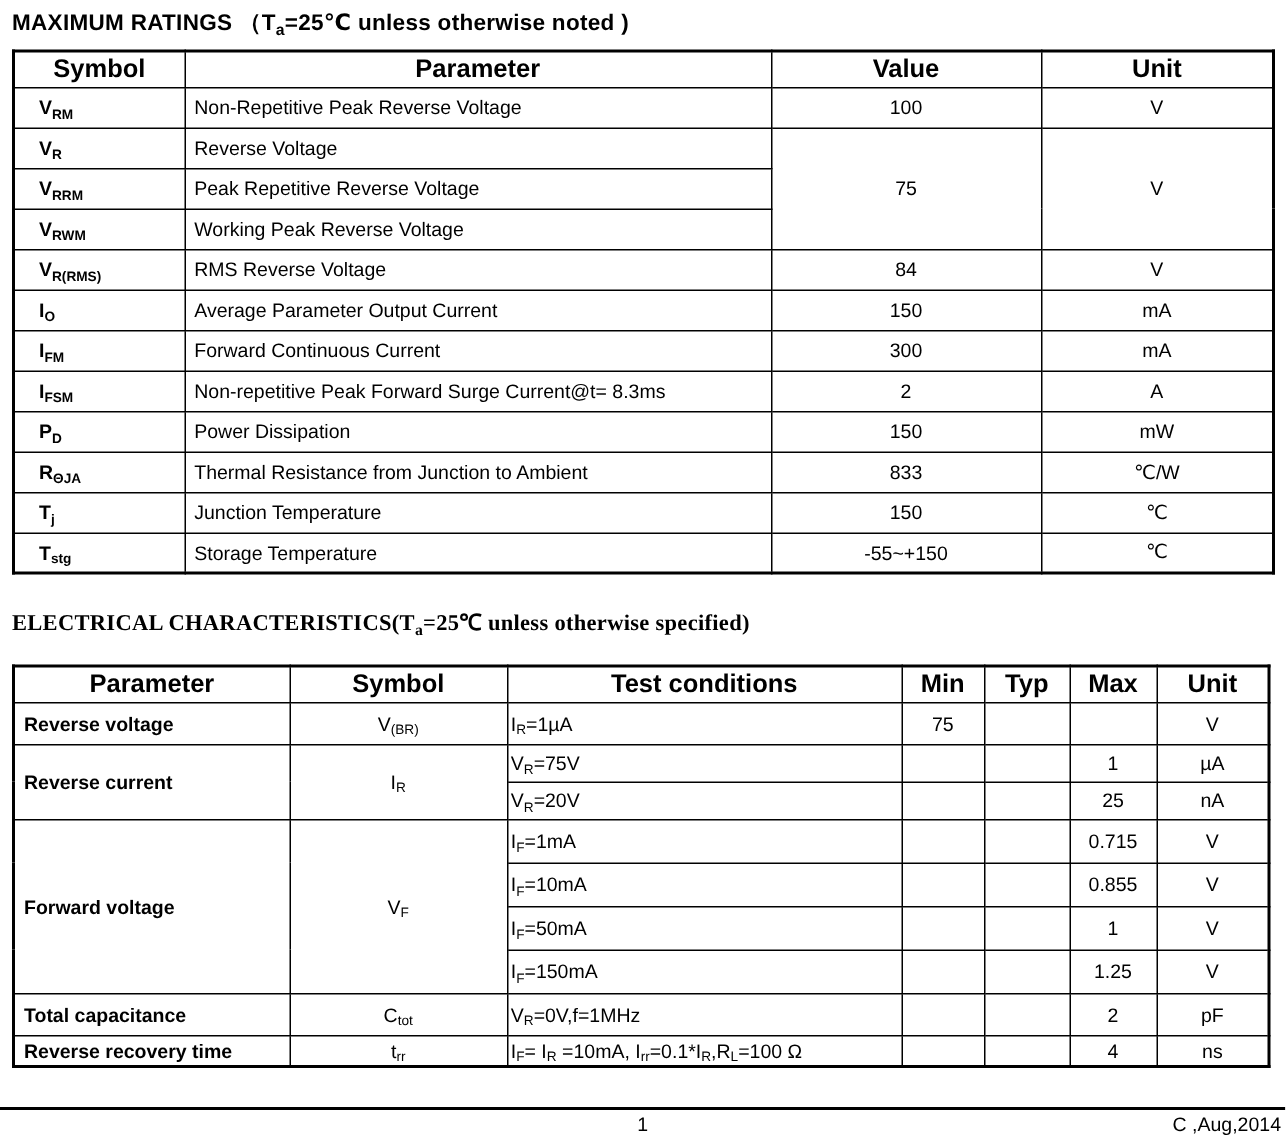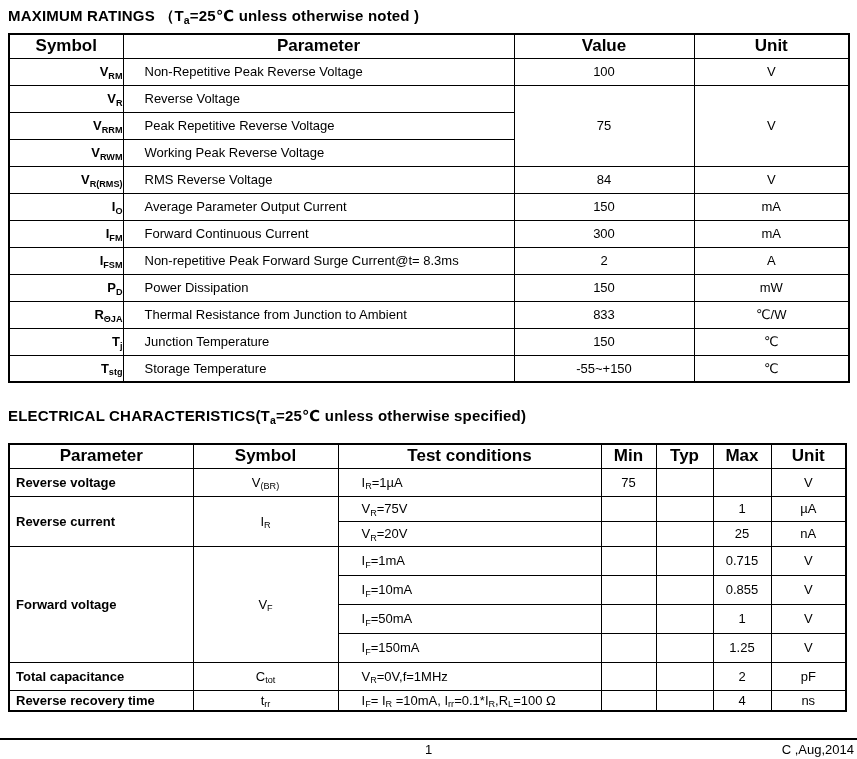--- a/index.html
+++ b/index.html
@@ -12,21 +12,21 @@
     font-family: "Liberation Sans", "DejaVu Sans", sans-serif;
     overflow: hidden;
   }
   .sec-title {
     font-size: 15px;
     font-weight: bold;
     line-height: 18px;
     letter-spacing: 0.2px;
   }
   .sec-title.first { margin: 7px 0 8px 8px; }
-  .sec-title.second { margin: 24px 0 18px 8px; }
+  .sec-title.second { margin: 24px 0 18px 8px; font-family: Liberation Serif, serif; }
   sub {
     font-size: 0.70em;
     line-height: 0;
     vertical-align: baseline;
     position: relative;
     top: 0.30em;
   }
   table {
     border-collapse: collapse;
     table-layout: fixed;
@@ -43,25 +43,25 @@
   }
   th { font-weight: bold; text-align: center; font-size: 17px; }
   .t1 tr { height: 27px; }
   .t1 tr.hrow { height: 24px; }
   .t2 tr { height: 28px; }
   .t2 tr.hrow { height: 24px; }
   .t2 tbody tr:nth-child(2), .t2 tbody tr:nth-child(3) { height: 25px; }
   .t2 tbody tr:nth-child(4), .t2 tbody tr:nth-child(5),
   .t2 tbody tr:nth-child(6), .t2 tbody tr:nth-child(7) { height: 29px; }
   .t2 tbody tr:nth-child(9) { height: 21px; }
-  td.c-sym1 { font-weight: bold; text-align: right; padding-left: 16px; }
-  td.c-param1 { text-align: left; padding: 0 21px; }
+  td.c-sym1 { font-weight: bold; text-align: left; padding-left: 16px; }
+  td.c-param1 { text-align: left; padding: 0 6px; }
   td.c-val, td.c-unit, td.c-num, td.c-sym2 { text-align: center; }
   td.c-param2 { font-weight: bold; text-align: left; padding: 0 6px; }
-  td.c-test { text-align: left; padding: 0 23px; }
+  td.c-test { text-align: left; padding: 0 2px; }
   .footer {
     position: absolute;
     top: 738px;
     left: 0;
     width: 857px;
     height: 20px;
     border-top: 2px solid #000;
     font-size: 13px;
   }
   .footer .pagenum {

